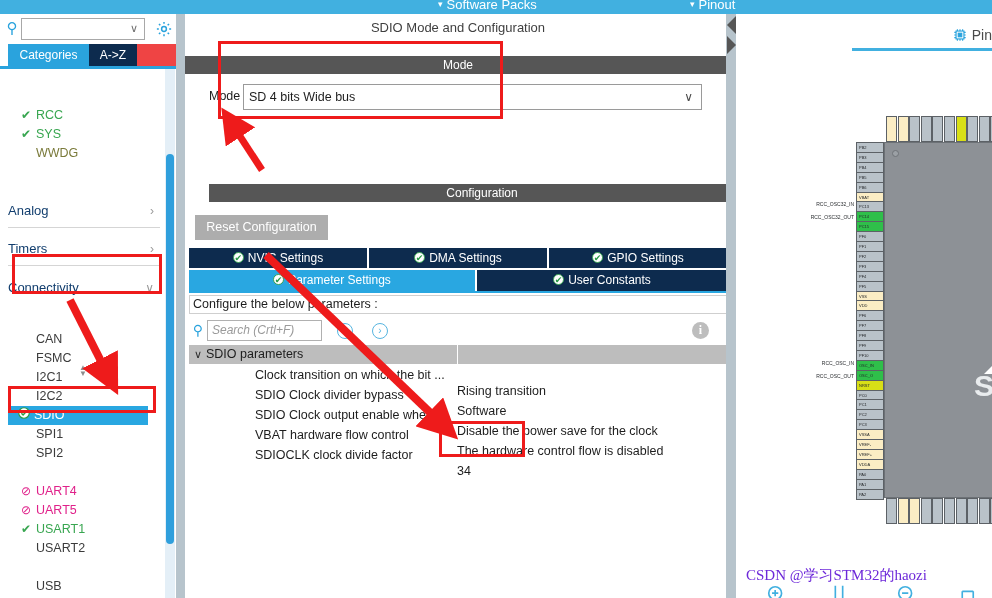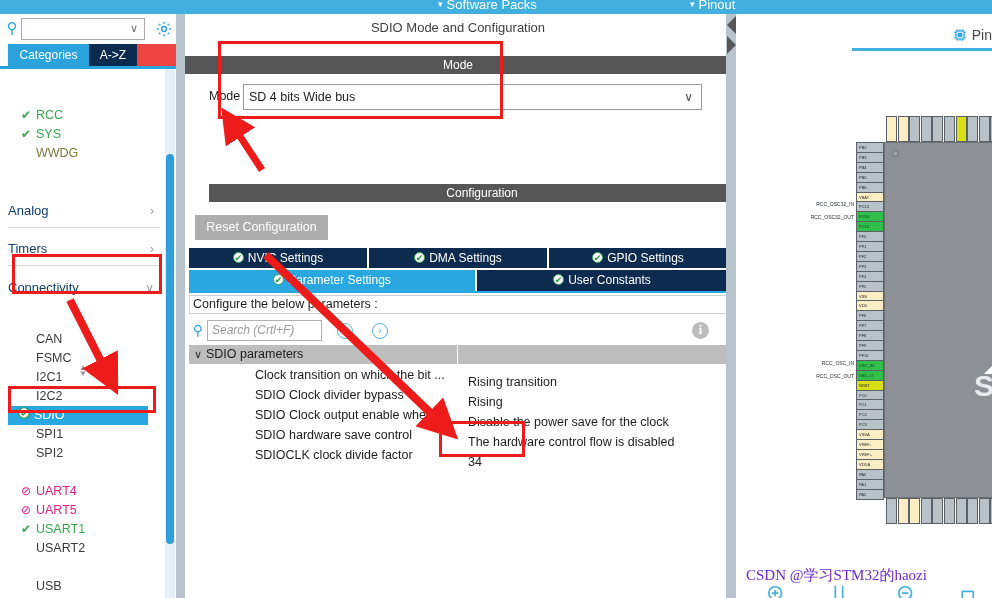--- a/index.html
+++ b/index.html
@@ -229,21 +229,21 @@
   }
   .pt-group .gsplit {
     position: absolute; left: 268px; top: 0; width: 1px; height: 19px;
     background: #ffffff;
   }
   .pt-row {
     position: absolute; left: 0; width: 538px; height: 20px;
     font-size: 12.5px; color: #1d1d1d;
   }
   .pt-row .k { position: absolute; left: 66px; top: 0; line-height: 20px; white-space: nowrap; }
-  .pt-row .v { position: absolute; left: 268px; top: 7px; line-height: 20px; white-space: nowrap; margin-left: 11px; }
+  .pt-row .v { position: absolute; left: 268px; top: 16px; line-height: 20px; white-space: nowrap; }
 
   .center-divider {
     position: absolute; left: 726px; top: 14px; width: 10px; height: 584px;
     background: #b7c4cc;
   }
   .coll-arrow {
     position: absolute; left: 727px; width: 0; height: 0;
     border-top: 9px solid transparent; border-bottom: 9px solid transparent;
   }
   .coll-left  { top: 16px; border-right: 9px solid #565656; }
@@ -514,28 +514,28 @@
         <span class="gcar">∨</span>
         <span class="glbl">SDIO parameters</span>
         <span class="gsplit"></span>
       </div>
       <div class="pt-row" style="top:20px">
         <span class="k">Clock transition on which the bit ...</span>
         <span class="v">Rising transition</span>
       </div>
       <div class="pt-row" style="top:40px">
         <span class="k">SDIO Clock divider bypass</span>
-        <span class="v">Rising</span>
+        <span class="v">Software</span>
       </div>
       <div class="pt-row" style="top:60px">
         <span class="k">SDIO Clock output enable when ...</span>
         <span class="v">Disable the power save for the clock</span>
       </div>
       <div class="pt-row" style="top:80px">
-        <span class="k">SDIO hardware save control</span>
+        <span class="k">VBAT hardware flow control</span>
         <span class="v">The hardware control flow is disabled</span>
       </div>
       <div class="pt-row" style="top:100px">
         <span class="k">SDIOCLK clock divide factor</span>
         <span class="v">34</span>
       </div>
     </div>
   </div>
 
   <div class="center-divider"></div>

